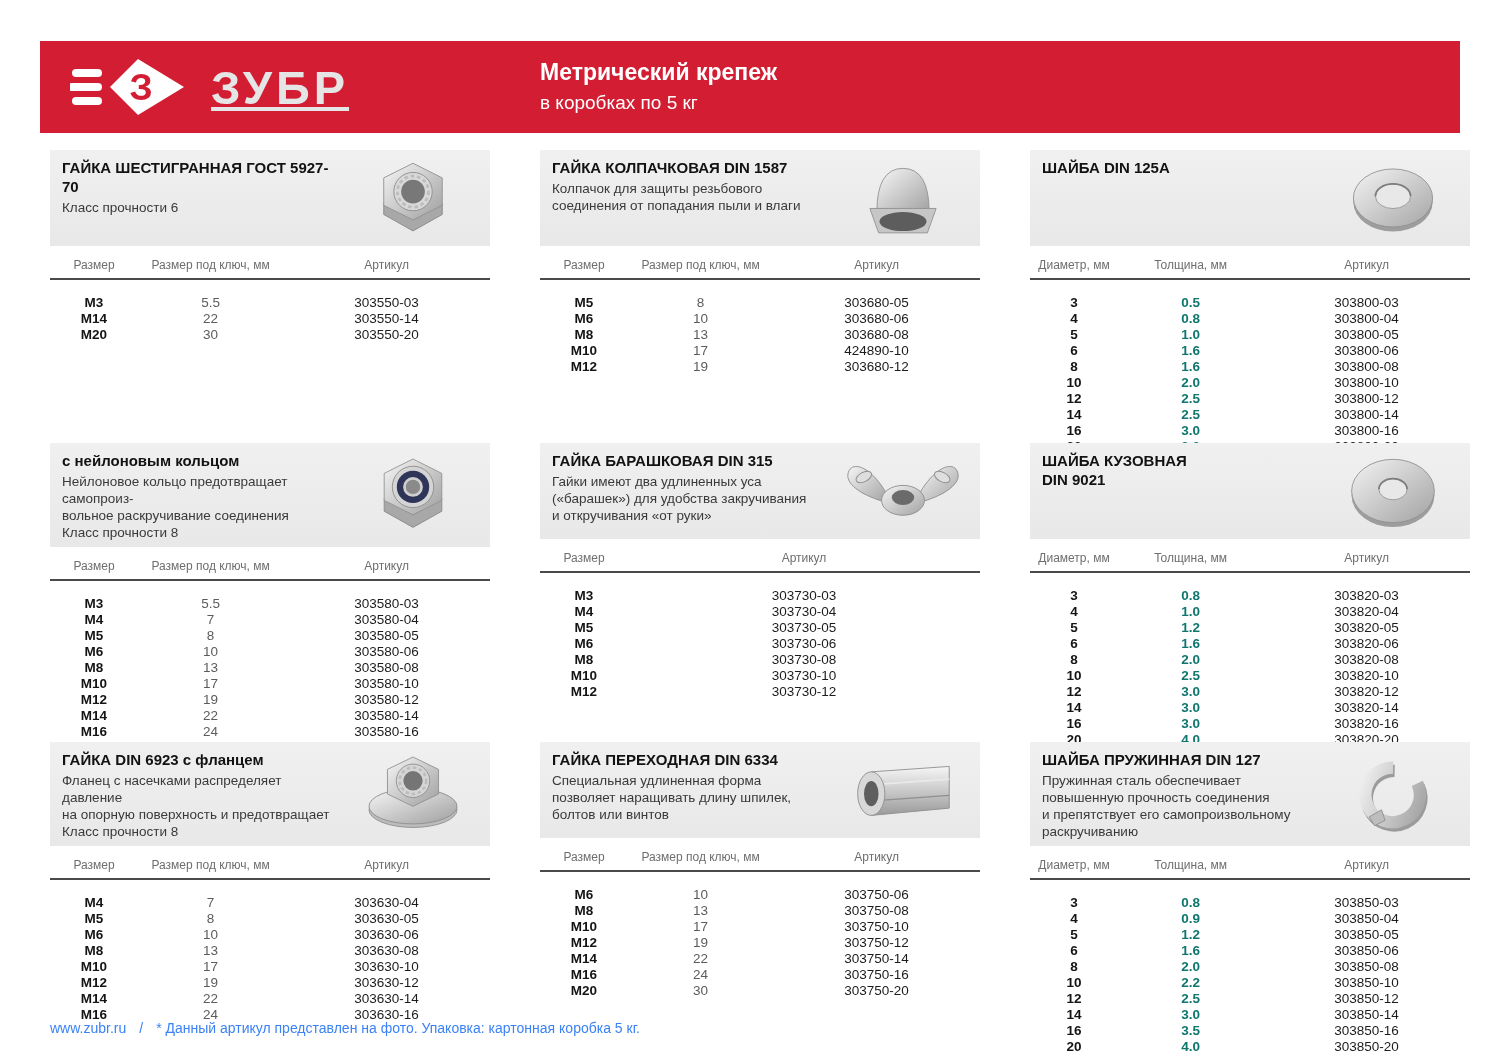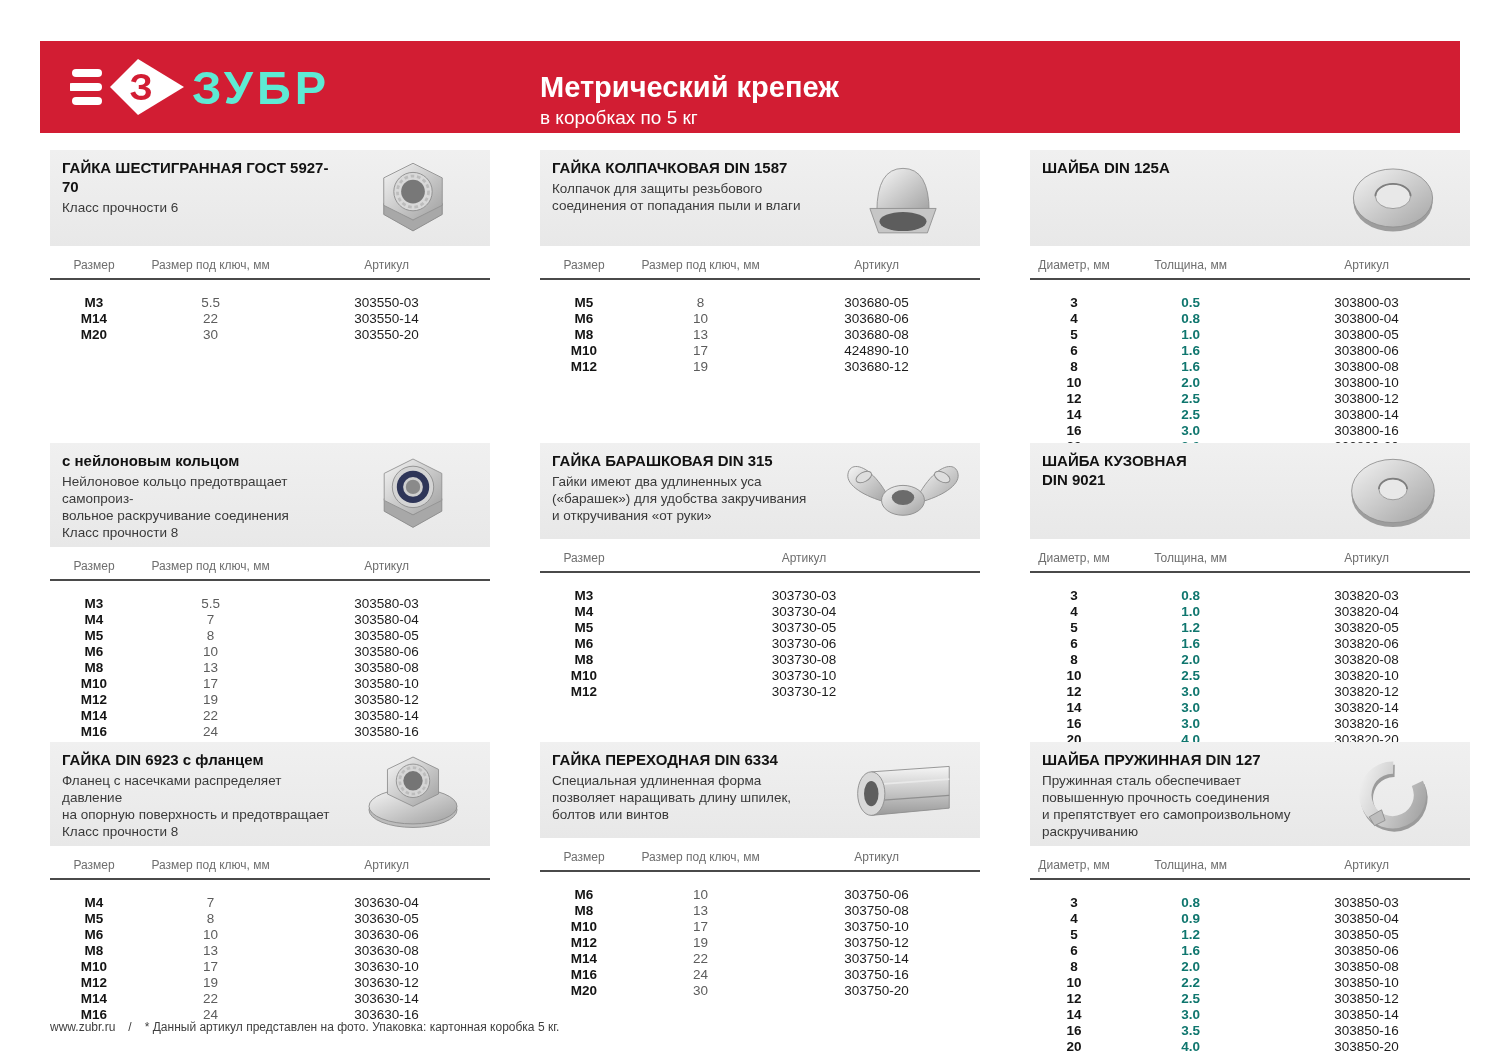--- a/index.html
+++ b/index.html
@@ -14,25 +14,25 @@
 
   
   .banner {
     position: absolute; left: 40px; top: 41px;
     width: 1420px; height: 92px;
     background: #d21d33;
     display: flex; align-items: center;
   }
   .logo { display:flex; align-items:center; margin-left:30px; }
   .logo-text {
-    color:#5eead4; font-size:47px; font-weight:bold;
-    letter-spacing:4px; margin-left:4px; line-height:1;
+    color:#e5e5e5; font-size:47px; font-weight:bold;
+    letter-spacing:4px; margin-left:23px; line-height:1;text-decoration:underline;
   }
   .banner-titles { position:absolute; left:500px; top:13px; }
-  .banner-title { color:#fff; font-size:29px; font-weight:bold; line-height:37px;margin-top:15px; }
+  .banner-title { color:#fff; font-size:23px; font-weight:bold; line-height:37px; }
   .banner-subtitle { color:#fff; font-size:19px; line-height:23px; }
 
   
   .grid {
     position:absolute; left:50px; top:150px;
     display:grid;
     grid-template-columns: repeat(3, 440px);
     column-gap: 50px;
     grid-template-rows: 293px 299px auto;
   }
@@ -62,21 +62,21 @@
   .spec td { text-align:center; font-size:13.5px; line-height:15px; padding:0.5px 0; }
   .spec tbody tr:first-child td { padding-top:15px; }
   .w0 { width:20%; } .w1 { width:33%; } .w2 { width:47%; }
   .t0 { width:20%; } .t1 { width:80%; }
   .size-cell { font-weight:bold; color:#141414; }
   .key-cell  { color:#5c5c5c; }
   .key-cell.boldval { font-weight:bold; color:#0f766e; }
   .art-cell  { color:#1c1c1c; }
 
   
-  .footer { position:absolute; left:50px; top:1020px; font-size:12px; color:#404040; }
+  .footer { position:absolute; left:50px; top:1020px; font-size:14px; color:#3b82f6; }
   .footer .sep { margin:0 13px; }
 </style>
 </head>
 <body>
 
 <div class="page">
 
   <header class="banner">
     <div class="logo">
       <svg width="118" height="58" viewBox="0 0 118 58">

